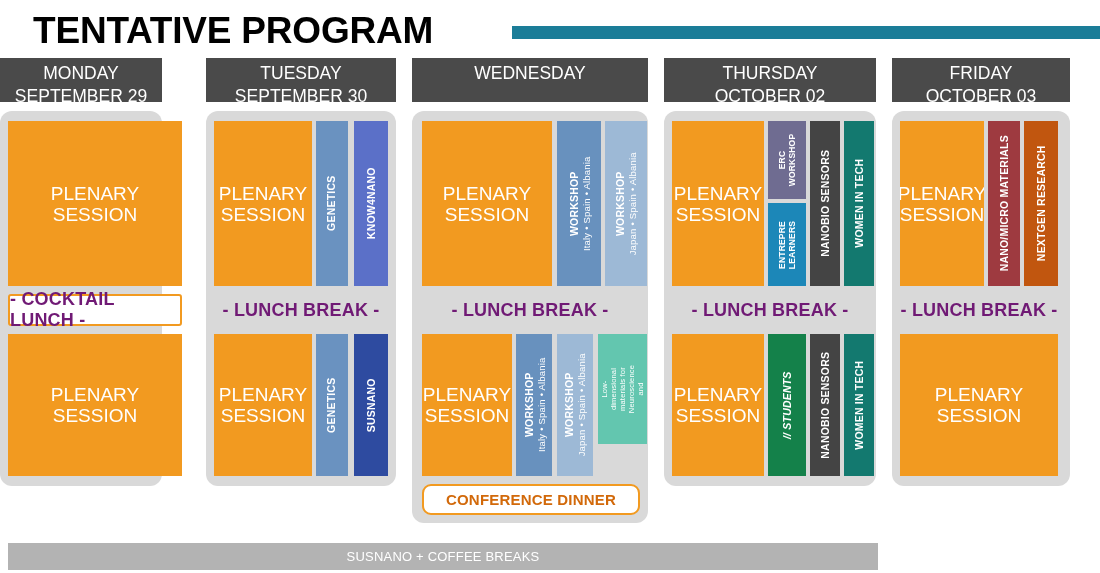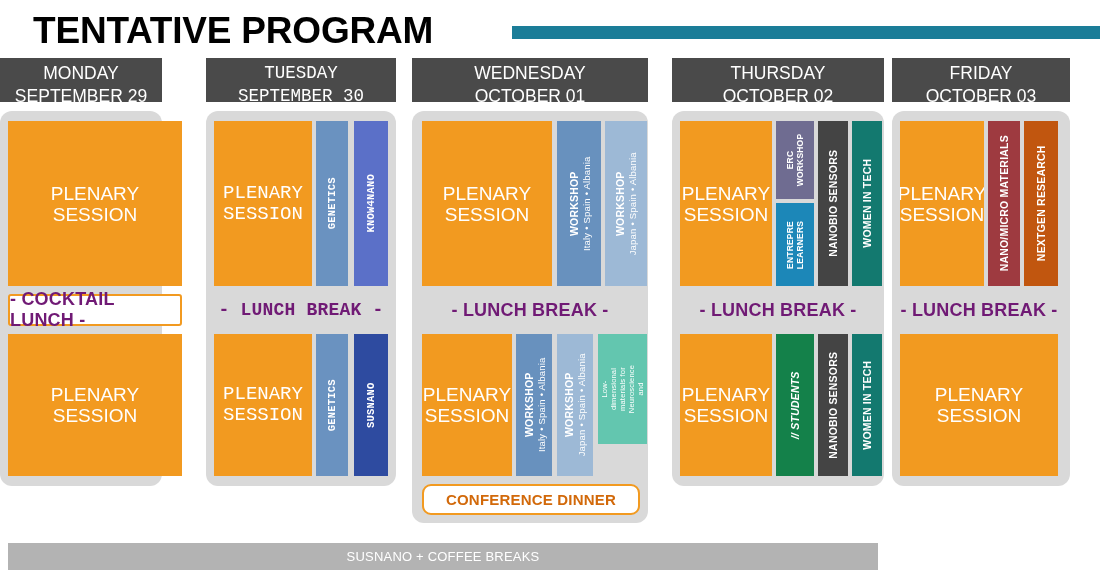--- a/index.html
+++ b/index.html
@@ -183,21 +183,21 @@
     <div class="break-row boxed" style="left:8px; top:183px; width:174px; height:32px;">- COCKTAIL LUNCH -</div>
     <div class="block plenary" style="left:8px; top:223px; width:174px; height:142px;">
       <span>
         <span class="pl-line">PLENARY</span>
         <span class="pl-line">SESSION</span>
       </span>
     </div>
   </div>
 </div>
 
-<div class="day-column" id="col-tuesday" style="left:206px; width:190px;font-family:Liberation Mono, monospace;">
+<div class="day-column" id="col-tuesday" style="left:206px; width:190px;">
   <div class="day-header">
     <span class="dh-line">TUESDAY</span>
     <span class="dh-line">SEPTEMBER 30</span>
   </div>
   <div class="day-body" style="height:375px;">
     <div class="block plenary" style="left:8px; top:10px; width:98px; height:165px;">
       <span>
         <span class="pl-line">PLENARY</span>
         <span class="pl-line">SESSION</span>
       </span>
@@ -222,21 +222,20 @@
     </div>
     <div class="block vblock" style="left:148px; top:223px; width:34px; height:142px; background:#2E4BA0;">
       <span class="vtext">SUSNANO</span>
     </div>
   </div>
 </div>
 
 <div class="day-column" id="col-wednesday" style="left:412px; width:236px;">
   <div class="day-header">
     <span class="dh-line">WEDNESDAY</span>
-    <span class="dh-line">OCTOBER 01</span>
   </div>
   <div class="day-body" style="height:412px;">
     <div class="block plenary" style="left:10px; top:10px; width:130px; height:165px;">
       <span>
         <span class="pl-line">PLENARY</span>
         <span class="pl-line">SESSION</span>
       </span>
     </div>
     <div class="block vblock" style="left:145px; top:10px; width:44px; height:165px; background:#6891BE;">
       <span class="vtext">
@@ -275,21 +274,21 @@
       <span class="vtext small two-line">
         <span>WORKSHOP</span>
         <span class="vt-sub">Low-dimensional materials for Neuroscience and Biomedicine</span>
       </span>
     </div>
 
     <div class="dinner-bar" style="left:10px; top:373px; width:218px; height:31px;">CONFERENCE DINNER</div>
   </div>
 </div>
 
-<div class="day-column" id="col-thursday" style="left:664px; width:212px;margin-left:8px;">
+<div class="day-column" id="col-thursday" style="left:664px; width:212px;">
   <div class="day-header">
     <span class="dh-line">THURSDAY</span>
     <span class="dh-line">OCTOBER 02</span>
   </div>
   <div class="day-body" style="height:375px;">
     <div class="block plenary" style="left:8px; top:10px; width:92px; height:165px;">
       <span>
         <span class="pl-line">PLENARY</span>
         <span class="pl-line">SESSION</span>
       </span>

